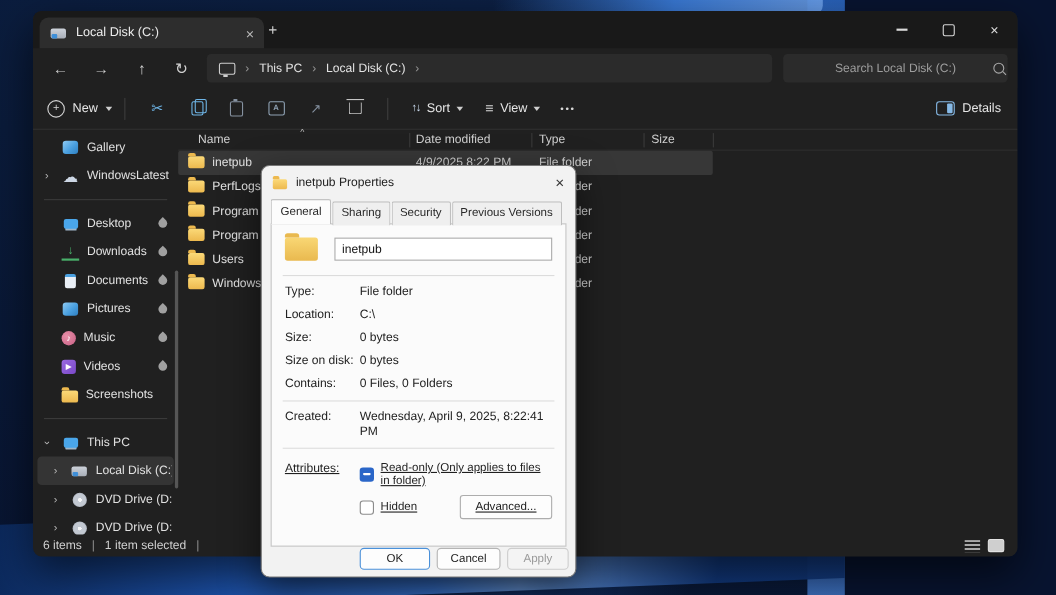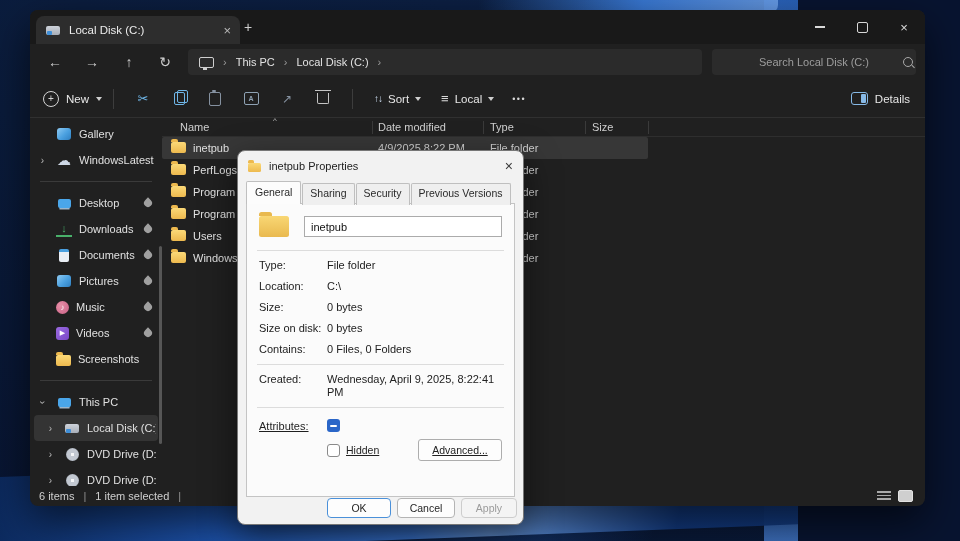--- a/index.html
+++ b/index.html
@@ -1,19 +1,19 @@
 <!DOCTYPE html>
 <html><head>
 <meta charset="utf-8">
 <style>
   html,body{margin:0;padding:0;width:960px;height:541px;overflow:hidden;background:#081430;
     font-family:"Liberation Sans",sans-serif;-webkit-font-smoothing:antialiased;}
   .stage{position:absolute;inset:0;width:768px;height:541px;
     background:linear-gradient(115deg,rgba(30,90,190,0) 55%,rgba(45,115,225,.28) 72%,rgba(20,60,140,0) 86%),
-               linear-gradient(200deg,#0d2146 0%,#0a1b3a 48%,#081430 100%);padding-left:30px;}
+               linear-gradient(200deg,#0d2146 0%,#0a1b3a 48%,#081430 100%);}
   .ribbon-bottom{position:absolute;left:0;right:0;bottom:-14px;height:78px;
     background:linear-gradient(100deg,#0c2a5e 0%,#1e55b0 28%,#3d7de0 52%,#6fa3ec 62%,#123a80 85%);
     transform:skewY(-2.2deg);transform-origin:left;opacity:.95;}
   .ribbon-right{position:absolute;top:0;right:0;width:34px;height:100%;
     background:linear-gradient(180deg,#2f6fd0 0%,#5b93e4 18%,#1b4fa0 38%,#0d2a60 62%,#2a62c0 88%,#4b86de 100%);opacity:.75;}
   .ribbon-top{position:absolute;top:0;right:20px;width:300px;height:13px;
     background:linear-gradient(90deg,rgba(60,130,230,0) 0%,#3f84e6 55%,#6fa3ec 100%);opacity:.85;border-radius:0 0 8px 8px;}
 
   
   .window{position:absolute;left:30px;top:10px;width:895px;height:496px;background:#202020;
@@ -240,21 +240,21 @@
           <span class="tb-trash"></span>
         </span>
       <span class="tb-sep"></span>
       <div class="tb-drop">
         <span class="g-sort">↑↓</span>
         <span>Sort</span>
         <span class="cdn"></span>
       </div>
       <div class="tb-drop">
         <span class="g-view">≡</span>
-        <span>Local</span>
+        <span>View</span>
         <span class="cdn"></span>
       </div>
       <span class="tb-more">•••</span>
       <div class="tb-details">
         <span class="det-ic"></span>
         <span>Details</span>
       </div>
     </div>
 
     <div class="main">
@@ -438,20 +438,21 @@
       <div class="d-frow">
         <span class="lbl">Created:</span>
         <span class="val">Wednesday, April 9, 2025, 8:22:41 PM</span>
       </div>
       <div class="d-hr"></div>
       <div class="arow">
         <span class="lbl">Attributes:</span>
         <div class="acol">
           <div class="cbrow">
             <span class="cb ind"></span>
+            <span>Read-only (Only applies to files in folder)</span>
           </div>
           <div class="cbrow">
             <span class="cb off"></span>
             <span>Hidden</span>
             <span class="adv-btn">Advanced...</span>
           </div>
         </div>
       </div>
     </div>
     <div class="dlg-btns">

